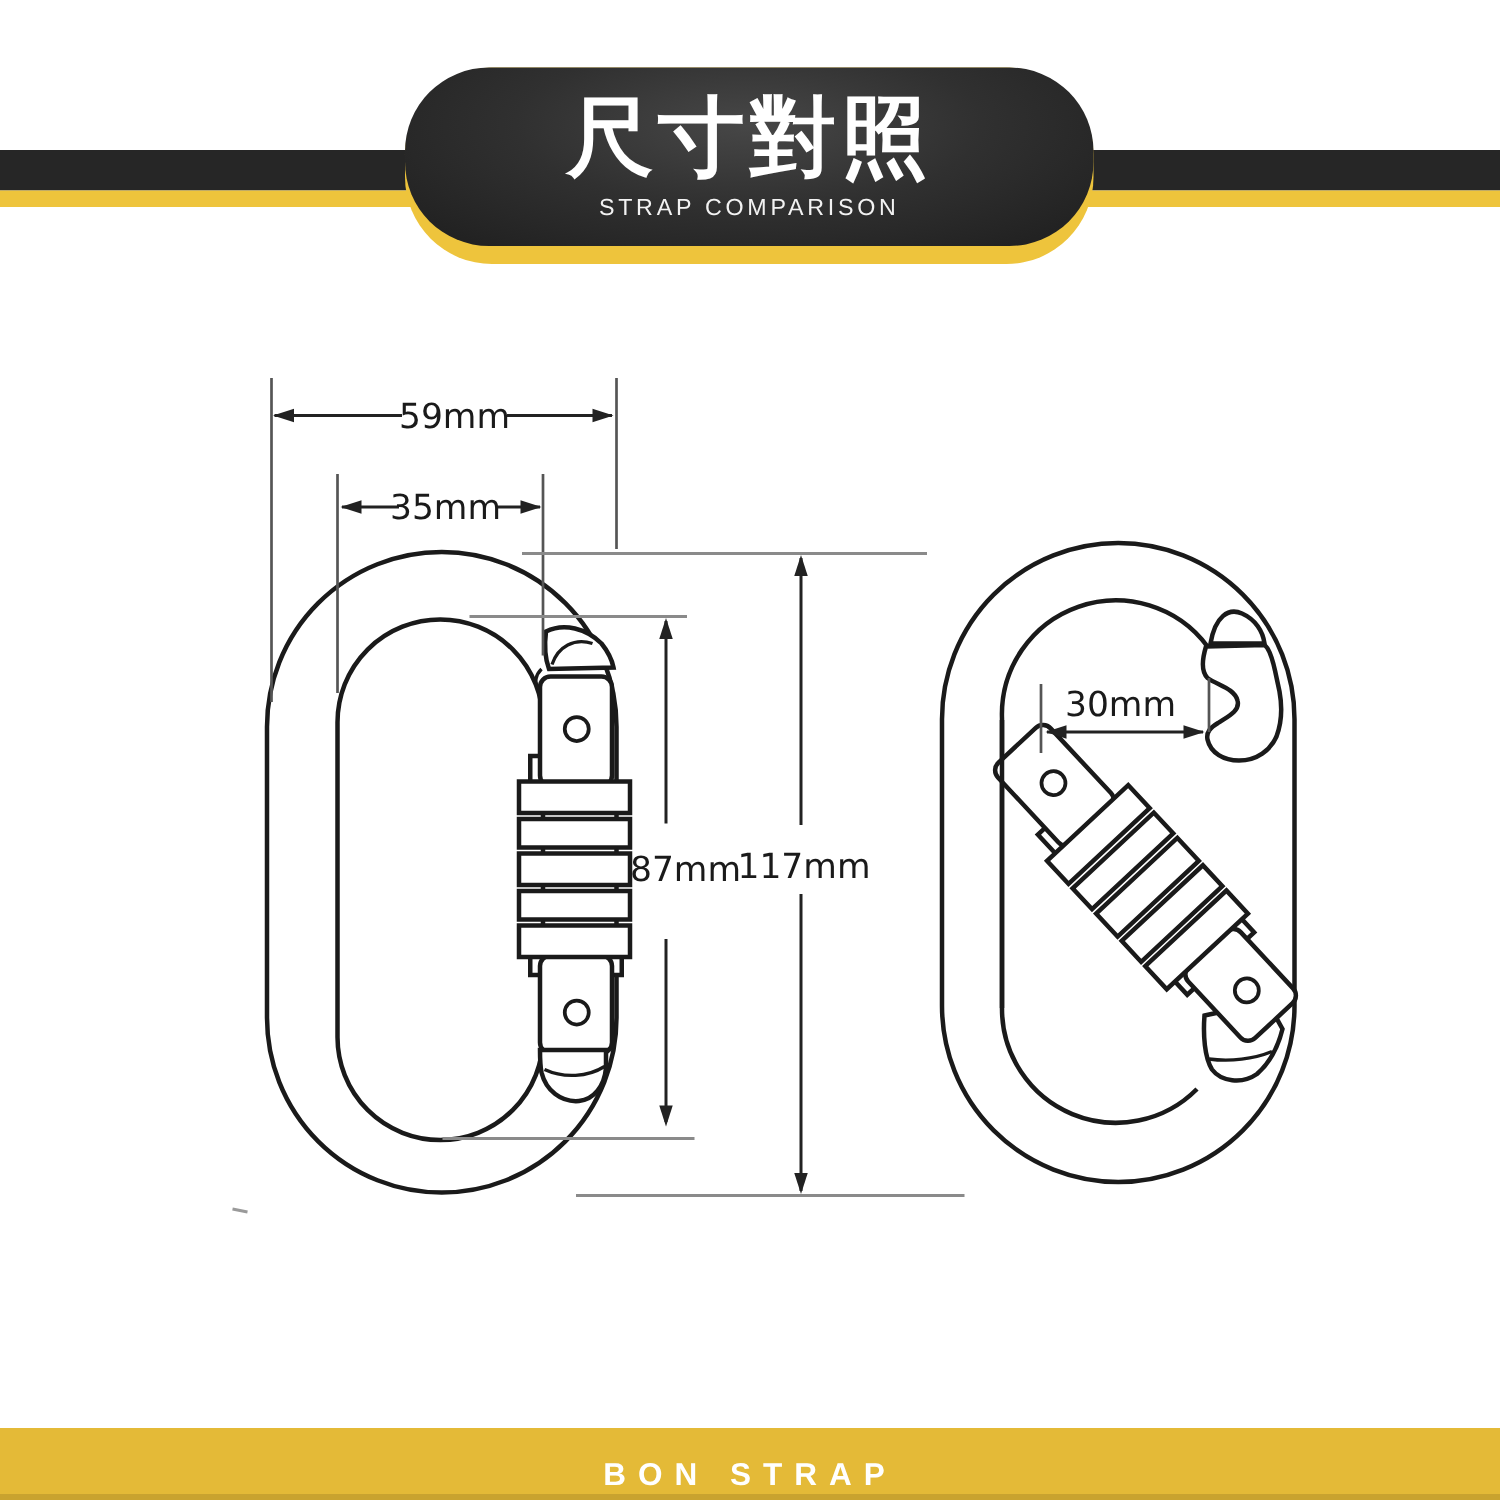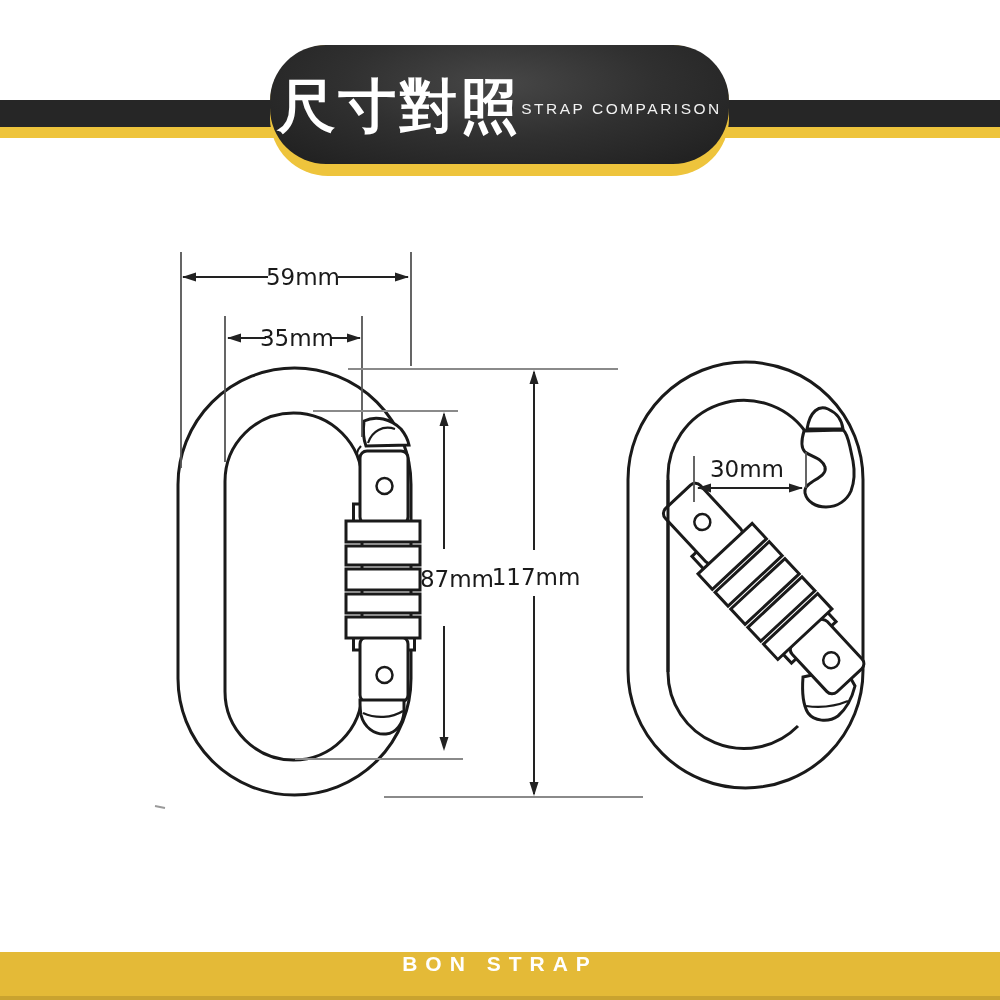--- a/index.html
+++ b/index.html
@@ -6,39 +6,39 @@
   body{width:1000px;height:1000px;position:relative;background:#fff;overflow:hidden;
        font-family:"Liberation Sans", sans-serif;}
   
   .band-black{position:absolute;left:0;top:100px;width:1000px;height:27px;background:#262626;}
   .band-yellow{position:absolute;left:0;top:127px;width:1000px;height:11px;background:#eec43c;}
   
   .plate-wrap{position:absolute;left:270px;top:45px;width:459px;height:131px;
               background:#eec43c;border-radius:58px;}
   .plate{position:absolute;left:0;top:0;width:459px;height:119px;border-radius:56px;
          background:radial-gradient(ellipse at 50% 32%, #474747 0%, #303030 48%, #1e1e1e 100%);
-         display:flex;flex-direction:row;align-items:center;justify-content:center;}
+         display:flex;flex-direction:column;align-items:center;justify-content:center;}
   .plate-title{color:#ffffff;font-size:58px;font-weight:bold;letter-spacing:3px;
                line-height:1;margin-top:2px;font-family:"Liberation Sans", sans-serif;}
   .plate-sub{color:#f2f2f2;font-size:15.5px;letter-spacing:2.5px;margin-top:9px;}
   
   svg{position:absolute;left:0;top:0;}
   .ln{fill:#ffffff;stroke:#1a1a1a;stroke-width:3;}
   .lnn{fill:none;stroke:#1a1a1a;stroke-width:3;}
   .det{fill:none;stroke:#1a1a1a;stroke-width:2.2;}
   .hole{fill:#ffffff;stroke:#1a1a1a;stroke-width:2.5;}
   .dim{stroke:#222222;stroke-width:2;fill:none;}
   .ext{stroke:#555555;stroke-width:1.8;fill:none;}
   .extg{stroke:#8a8a8a;stroke-width:2;fill:none;}
   .ah{fill:#222222;stroke:none;}
   .dimtxt{font:23px "DejaVu Sans", sans-serif;fill:#1a1a1a;text-anchor:middle;}
   
   .footer{position:absolute;left:0;bottom:0;width:1000px;height:48px;background:#e4ba37;
           border-bottom:4px solid #c9a32f;box-sizing:border-box;
-          display:flex;align-items:flex-start;justify-content:center;}
+          display:flex;align-items:flex-end;justify-content:center;}
   .brand{color:#ffffff;font-size:21px;font-weight:bold;letter-spacing:8px;}
 </style>
 </head>
 <body>
 
 <div class="band-black"></div>
 <div class="band-yellow"></div>
 
 <div class="plate-wrap">
   <div class="plate">

